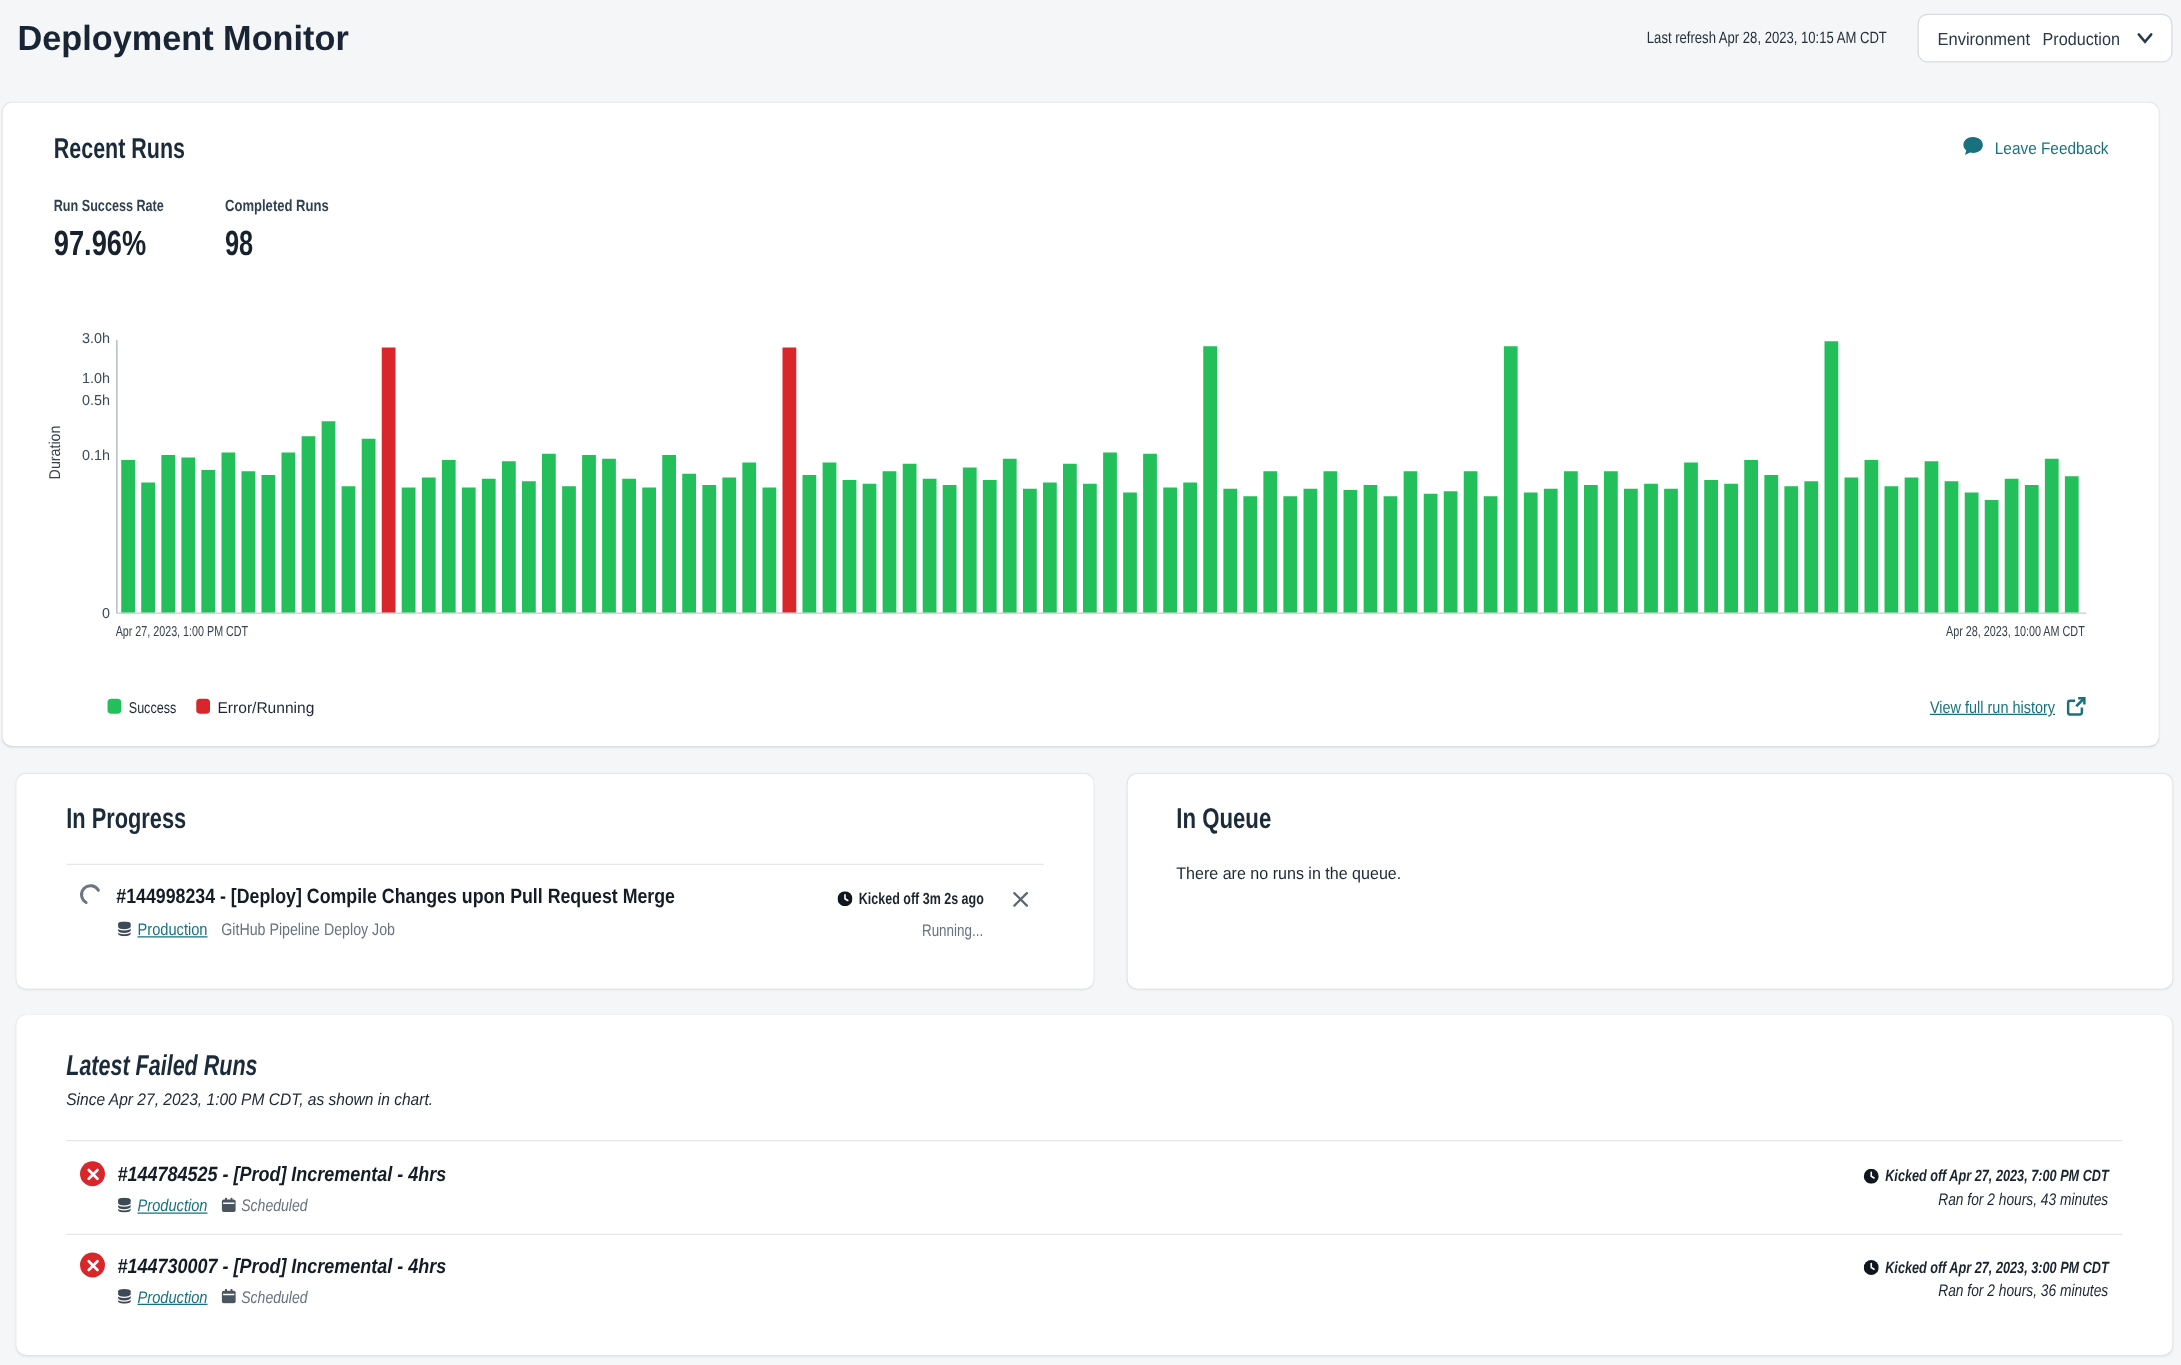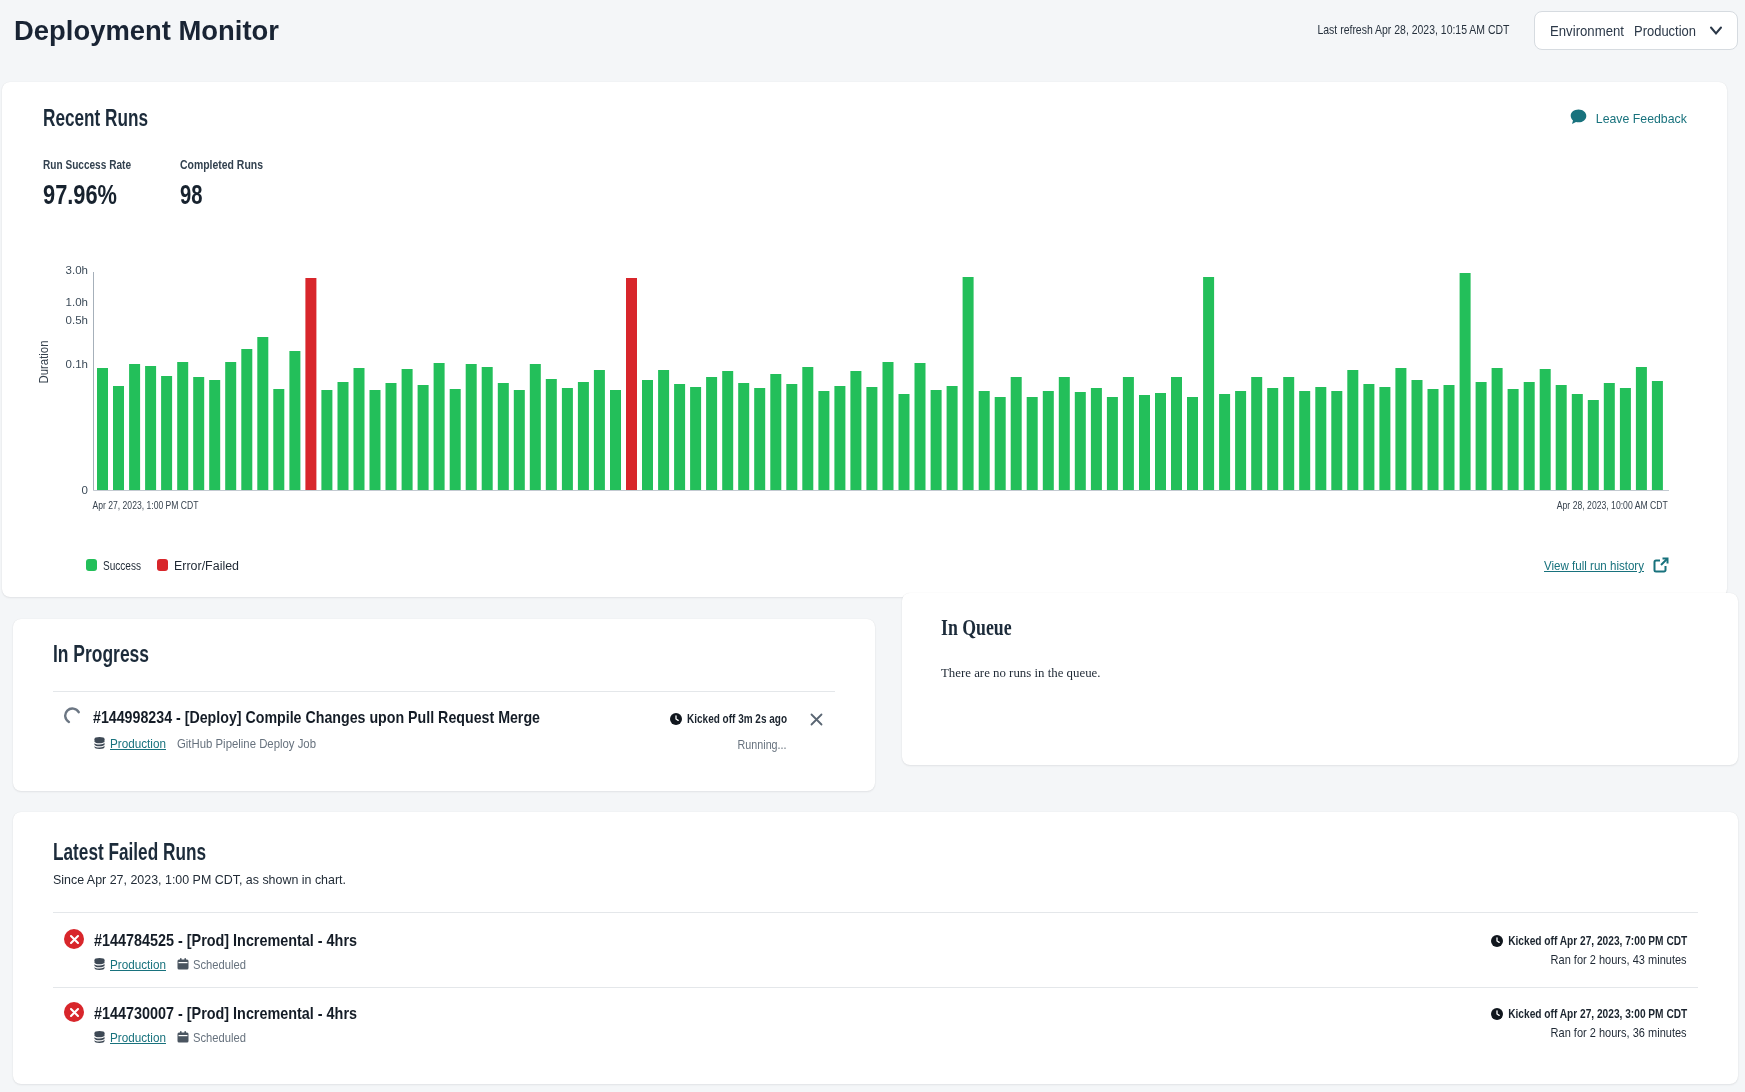--- a/index.html
+++ b/index.html
@@ -46,21 +46,21 @@
       <line x1="91.5" y1="408.5" x2="1667" y2="408.5" stroke="#c3cad1" stroke-width="1"></line>
       <text x="90.5" y="427" font-size="11.5" fill="#37424e" textLength="106" lengthAdjust="spacingAndGlyphs">Apr 27, 2023, 1:00 PM CDT</text>
       <text x="1665.8" y="427" font-size="11.5" fill="#37424e" text-anchor="end" textLength="111" lengthAdjust="spacingAndGlyphs">Apr 28, 2023, 10:00 AM CDT</text>
       98
 <rect x="95.0" y="286" width="11" height="122" fill="#23bf5a"></rect><rect x="111.0" y="304" width="11" height="104" fill="#23bf5a"></rect><rect x="127.1" y="282" width="11" height="126" fill="#23bf5a"></rect><rect x="143.1" y="284" width="11" height="124" fill="#23bf5a"></rect><rect x="159.1" y="294" width="11" height="114" fill="#23bf5a"></rect><rect x="175.2" y="280" width="11" height="128" fill="#23bf5a"></rect><rect x="191.2" y="295" width="11" height="113" fill="#23bf5a"></rect><rect x="207.2" y="298" width="11" height="110" fill="#23bf5a"></rect><rect x="223.2" y="280" width="11" height="128" fill="#23bf5a"></rect><rect x="239.3" y="267" width="11" height="141" fill="#23bf5a"></rect><rect x="255.3" y="255" width="11" height="153" fill="#23bf5a"></rect><rect x="271.3" y="307" width="11" height="101" fill="#23bf5a"></rect><rect x="287.4" y="269" width="11" height="139" fill="#23bf5a"></rect><rect x="303.4" y="196" width="11" height="212" fill="#d8262b"></rect><rect x="319.4" y="308" width="11" height="100" fill="#23bf5a"></rect><rect x="335.5" y="300" width="11" height="108" fill="#23bf5a"></rect><rect x="351.5" y="286" width="11" height="122" fill="#23bf5a"></rect><rect x="367.5" y="308" width="11" height="100" fill="#23bf5a"></rect><rect x="383.5" y="301" width="11" height="107" fill="#23bf5a"></rect><rect x="399.6" y="287" width="11" height="121" fill="#23bf5a"></rect><rect x="415.6" y="303" width="11" height="105" fill="#23bf5a"></rect><rect x="431.6" y="281" width="11" height="127" fill="#23bf5a"></rect><rect x="447.7" y="307" width="11" height="101" fill="#23bf5a"></rect><rect x="463.7" y="282" width="11" height="126" fill="#23bf5a"></rect><rect x="479.7" y="285" width="11" height="123" fill="#23bf5a"></rect><rect x="495.8" y="301" width="11" height="107" fill="#23bf5a"></rect><rect x="511.8" y="308" width="11" height="100" fill="#23bf5a"></rect><rect x="527.8" y="282" width="11" height="126" fill="#23bf5a"></rect><rect x="543.8" y="297" width="11" height="111" fill="#23bf5a"></rect><rect x="559.9" y="306" width="11" height="102" fill="#23bf5a"></rect><rect x="575.9" y="300" width="11" height="108" fill="#23bf5a"></rect><rect x="591.9" y="288" width="11" height="120" fill="#23bf5a"></rect><rect x="608.0" y="308" width="11" height="100" fill="#23bf5a"></rect><rect x="624.0" y="196" width="11" height="212" fill="#d8262b"></rect><rect x="640.0" y="298" width="11" height="110" fill="#23bf5a"></rect><rect x="656.1" y="288" width="11" height="120" fill="#23bf5a"></rect><rect x="672.1" y="302" width="11" height="106" fill="#23bf5a"></rect><rect x="688.1" y="305" width="11" height="103" fill="#23bf5a"></rect><rect x="704.1" y="295" width="11" height="113" fill="#23bf5a"></rect><rect x="720.2" y="289" width="11" height="119" fill="#23bf5a"></rect><rect x="736.2" y="301" width="11" height="107" fill="#23bf5a"></rect><rect x="752.2" y="306" width="11" height="102" fill="#23bf5a"></rect><rect x="768.3" y="292" width="11" height="116" fill="#23bf5a"></rect><rect x="784.3" y="302" width="11" height="106" fill="#23bf5a"></rect><rect x="800.3" y="285" width="11" height="123" fill="#23bf5a"></rect><rect x="816.4" y="309" width="11" height="99" fill="#23bf5a"></rect><rect x="832.4" y="304" width="11" height="104" fill="#23bf5a"></rect><rect x="848.4" y="289" width="11" height="119" fill="#23bf5a"></rect><rect x="864.4" y="305" width="11" height="103" fill="#23bf5a"></rect><rect x="880.5" y="280" width="11" height="128" fill="#23bf5a"></rect><rect x="896.5" y="312" width="11" height="96" fill="#23bf5a"></rect><rect x="912.5" y="281" width="11" height="127" fill="#23bf5a"></rect><rect x="928.6" y="308" width="11" height="100" fill="#23bf5a"></rect><rect x="944.6" y="304" width="11" height="104" fill="#23bf5a"></rect><rect x="960.6" y="195" width="11" height="213" fill="#23bf5a"></rect><rect x="976.7" y="309" width="11" height="99" fill="#23bf5a"></rect><rect x="992.7" y="315" width="11" height="93" fill="#23bf5a"></rect><rect x="1008.7" y="295" width="11" height="113" fill="#23bf5a"></rect><rect x="1024.7" y="315" width="11" height="93" fill="#23bf5a"></rect><rect x="1040.8" y="309" width="11" height="99" fill="#23bf5a"></rect><rect x="1056.8" y="295" width="11" height="113" fill="#23bf5a"></rect><rect x="1072.8" y="310" width="11" height="98" fill="#23bf5a"></rect><rect x="1088.9" y="306" width="11" height="102" fill="#23bf5a"></rect><rect x="1104.9" y="315" width="11" height="93" fill="#23bf5a"></rect><rect x="1120.9" y="295" width="11" height="113" fill="#23bf5a"></rect><rect x="1137.0" y="313" width="11" height="95" fill="#23bf5a"></rect><rect x="1153.0" y="311" width="11" height="97" fill="#23bf5a"></rect><rect x="1169.0" y="295" width="11" height="113" fill="#23bf5a"></rect><rect x="1185.0" y="315" width="11" height="93" fill="#23bf5a"></rect><rect x="1201.1" y="195" width="11" height="213" fill="#23bf5a"></rect><rect x="1217.1" y="312" width="11" height="96" fill="#23bf5a"></rect><rect x="1233.1" y="309" width="11" height="99" fill="#23bf5a"></rect><rect x="1249.2" y="295" width="11" height="113" fill="#23bf5a"></rect><rect x="1265.2" y="306" width="11" height="102" fill="#23bf5a"></rect><rect x="1281.2" y="295" width="11" height="113" fill="#23bf5a"></rect><rect x="1297.2" y="309" width="11" height="99" fill="#23bf5a"></rect><rect x="1313.3" y="305" width="11" height="103" fill="#23bf5a"></rect><rect x="1329.3" y="309" width="11" height="99" fill="#23bf5a"></rect><rect x="1345.3" y="288" width="11" height="120" fill="#23bf5a"></rect><rect x="1361.4" y="302" width="11" height="106" fill="#23bf5a"></rect><rect x="1377.4" y="305" width="11" height="103" fill="#23bf5a"></rect><rect x="1393.4" y="286" width="11" height="122" fill="#23bf5a"></rect><rect x="1409.5" y="298" width="11" height="110" fill="#23bf5a"></rect><rect x="1425.5" y="307" width="11" height="101" fill="#23bf5a"></rect><rect x="1441.5" y="303" width="11" height="105" fill="#23bf5a"></rect><rect x="1457.6" y="191" width="11" height="217" fill="#23bf5a"></rect><rect x="1473.6" y="300" width="11" height="108" fill="#23bf5a"></rect><rect x="1489.6" y="286" width="11" height="122" fill="#23bf5a"></rect><rect x="1505.6" y="307" width="11" height="101" fill="#23bf5a"></rect><rect x="1521.7" y="300" width="11" height="108" fill="#23bf5a"></rect><rect x="1537.7" y="287" width="11" height="121" fill="#23bf5a"></rect><rect x="1553.7" y="303" width="11" height="105" fill="#23bf5a"></rect><rect x="1569.8" y="312" width="11" height="96" fill="#23bf5a"></rect><rect x="1585.8" y="318" width="11" height="90" fill="#23bf5a"></rect><rect x="1601.8" y="301" width="11" height="107" fill="#23bf5a"></rect><rect x="1617.9" y="306" width="11" height="102" fill="#23bf5a"></rect><rect x="1633.9" y="285" width="11" height="123" fill="#23bf5a"></rect><rect x="1649.9" y="299" width="11" height="109" fill="#23bf5a"></rect>
     </g>
   </svg>
   <div class="abs" style="left:84px; top:477px; width:11px; height:12px; border-radius:3px; background:#23bf5a;"></div>
   <div id="t_success" class="abs ol" style="transform:scaleX(0.8042); left:101px; top:477px; font-size:12.5px; color:#1e2834;">Success</div>
   <div class="abs" style="left:155px; top:477px; width:11px; height:12px; border-radius:3px; background:#d8262b;"></div>
-  <div id="t_errfail" class="abs ol" style="transform:scaleX(0.9955); left:172px; top:477px; font-size:12.5px; color:#1e2834;">Error/Failed</div>
+  <div id="t_errfail" class="abs ol" style="transform:scaleX(0.9955); left:172px; top:477px; font-size:12.5px; color:#1e2834;">Error/Running</div>
   <div id="t_viewlink" class="abs ol teal" style="transform:scaleX(0.8561); left:1542px; top:476px; font-size:13.5px; text-decoration:underline;">View full run history</div>
   <svg class="abs" width="16" height="16" viewBox="0 0 16 16" style="left:1651px; top:475px;">
       <path d="M12.5 9 V13 a1.5 1.5 0 0 1 -1.5 1.5 H3 A1.5 1.5 0 0 1 1.5 13 V5 A1.5 1.5 0 0 1 3 3.5 H7" fill="none" stroke="#18727d" stroke-width="2"></path>
       <path d="M9.5 1.5 H14.5 V6.5" fill="none" stroke="#18727d" stroke-width="2"></path>
       <path d="M14 2 L8 8" fill="none" stroke="#18727d" stroke-width="2"></path>
     </svg>
 </div>
 
 <div class="card" id="inprogress" style="left:13px; top:619px; width:862px; height:172px;">
   <div id="t_inprog" class="abs h2 ol" style="transform:scaleX(0.7586); left:40px; top:22px;">In Progress</div>
@@ -81,26 +81,26 @@
       <path d="M0.5 2 v8 a5 1.9 0 0 0 10 0 v-8 z" fill="#3e4955"></path>
       <ellipse cx="5.5" cy="2" rx="5" ry="1.9" fill="#3e4955"></ellipse>
       <path d="M0.5 5 a5 1.9 0 0 0 10 0" stroke="#fff" stroke-width="1.1" fill="none"></path>
       <path d="M0.5 8 a5 1.9 0 0 0 10 0" stroke="#fff" stroke-width="1.1" fill="none"></path>
     </svg>
   <div id="t_run1prod" class="abs ol teal" style="transform:scaleX(0.8676); left:97px; top:117px; font-size:13.5px; text-decoration:underline;">Production</div>
   <div id="t_run1git" class="abs ol gray" style="transform:scaleX(0.8419); left:164px; top:117px; font-size:13.5px;">GitHub Pipeline Deploy Job</div>
   <div id="t_running" class="abs or gray" style="transform:scaleX(0.7961); right:88px; top:118px; font-size:13.5px;">Running...</div>
 </div>
 
-<div class="card" id="inqueue" style="left:902px; top:593px; width:836px; height:172px;font-family:Liberation Serif, serif;">
+<div class="card" id="inqueue" style="left:902px; top:619px; width:836px; height:172px;">
   <div id="t_inqueue" class="abs h2 ol" style="transform:scaleX(0.7723); left:39px; top:22px;">In Queue</div>
   <div id="t_noruns" class="abs ol" style="transform:scaleX(0.9517); left:39px; top:72px; font-size:13.5px; color:#1e2834;">There are no runs in the queue.</div>
 </div>
 
-<div class="card" id="failed" style="left:13px; top:812px; width:1725px; height:272px;">
+<div class="card" id="failed" style="left:13px; top:812px; width:1725px; height:272px;font-style:italic;">
   <div id="t_latest" class="abs h2 ol" style="transform:scaleX(0.7482); left:40px; top:27px;">Latest Failed Runs</div>
   <div id="t_since" class="abs ol" style="transform:scaleX(0.9209); left:40px; top:60px; font-size:13.5px; color:#222c37;">Since Apr 27, 2023, 1:00 PM CDT, as shown in chart.</div>
   <div class="abs" style="left:40px; right:40px; top:100px; height:1px; background:#e4e7ea;"></div>
 
   <div class="abs" style="left:51px; top:117px; width:20px; height:20px; border-radius:50%; background:#d8262b;">
       <svg width="11" height="11" viewBox="0 0 11 11" style="position:absolute; left:4.5px; top:4.5px;">
         <path d="M2 2 L9 9 M9 2 L2 9" stroke="#fff" stroke-width="2.1" stroke-linecap="round"></path>
       </svg>
     </div>
   <div id="t_ftitle1" class="abs ol bold" style="transform:scaleX(0.8716); left:81px; top:119px; font-size:16.5px; color:#141c26;">#144784525 - [Prod] Incremental - 4hrs</div>

